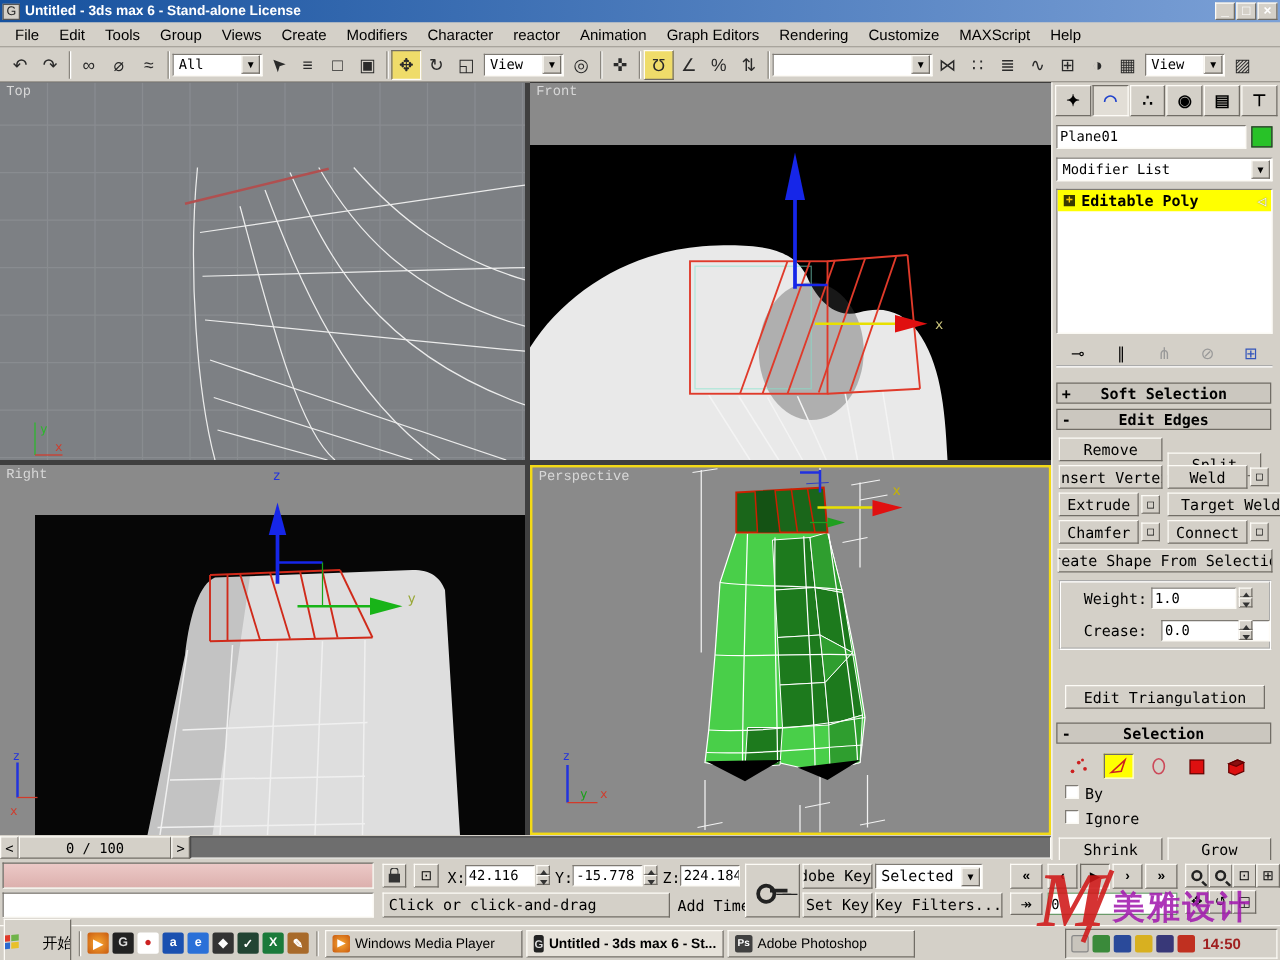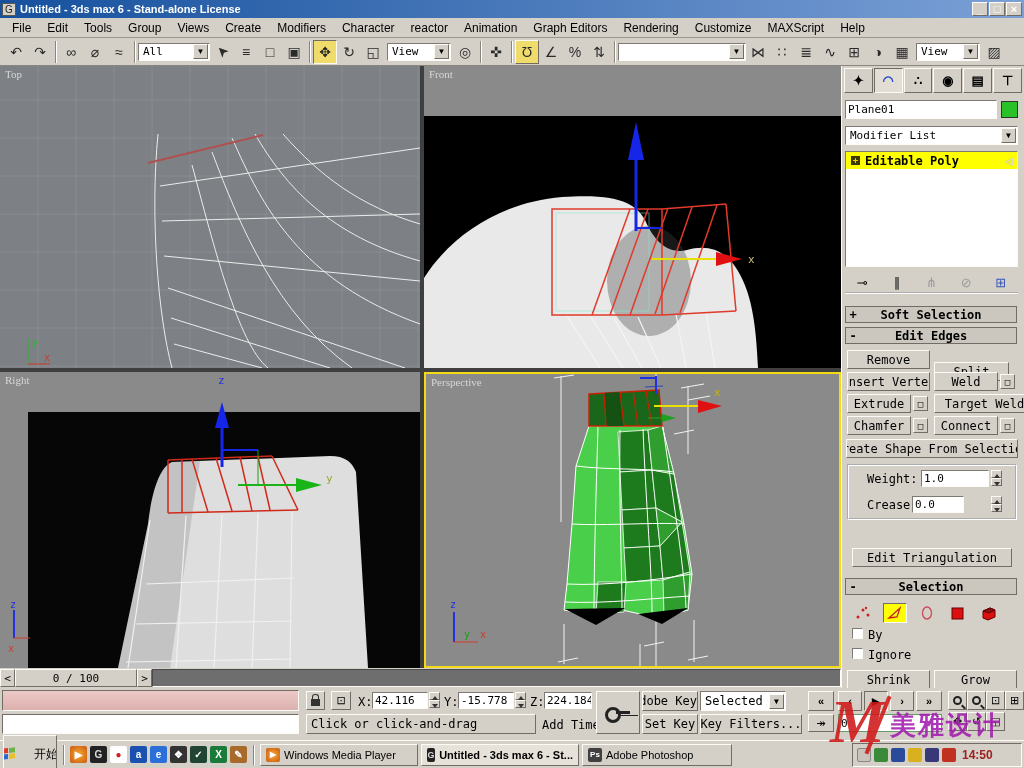--- a/index.html
+++ b/index.html
@@ -10,21 +10,21 @@
   .btn{display:flex;align-items:center;justify-content:center;background:#d4d0c8;border:1px solid;border-color:#fdfbf6 #716d66 #716d66 #fdfbf6;overflow:hidden;white-space:nowrap}
   .sunk{border-color:#716d66 #fdfbf6 #fdfbf6 #716d66}
   .field{background:#fff;border:1px solid;border-color:#7e7a73 #fdfbf6 #fdfbf6 #7e7a73;overflow:hidden;white-space:nowrap;display:flex;align-items:center;padding:0 2px}
   .icon{display:inline-flex;align-items:center;justify-content:center;width:22px;height:22px;font-size:13px}
   .tbtn{width:24px;height:24px;display:flex;align-items:center;justify-content:center;font-size:14px;color:#2a2a2a}
   .tbtn.on{background:#efdc6a;border:1px solid;border-color:#716d66 #fdfbf6 #fdfbf6 #716d66}
   .sep{width:1px;height:22px;background:#8a867f;margin:0 3px;box-shadow:1px 0 0 #fff}
   .dd{background:#fff;border:1px solid;border-color:#7e7a73 #fdfbf6 #fdfbf6 #7e7a73;display:flex;align-items:center;justify-content:space-between;padding:0 1px 0 4px;overflow:hidden}
   .ddbtn{width:15px;height:15px;font-size:8px;display:flex;align-items:center;justify-content:center;background:#d4d0c8;border:1px solid;border-color:#fdfbf6 #716d66 #716d66 #fdfbf6}
   .vp{position:absolute;overflow:hidden;background:#7d8084}
-  .vplabel{position:absolute;left:5px;top:2px;color:#d7d7d7;font-family:Liberation Serif, serif;font-size:11px;z-index:3}
+  .vplabel{position:absolute;left:5px;top:2px;color:#d7d7d7;font-family:Liberation Mono, monospace;font-size:11px;z-index:3}
   .rollout{position:absolute;left:3px;width:172px;height:17px;background:#cbc7bf;border:1px solid #716d66;display:flex;align-items:center;font-family:"DejaVu Sans Mono",monospace;font-weight:bold;font-size:12px}
   .rollout .pm{width:14px;text-align:center}
   .rollout .ttl{flex:1;text-align:center;margin-right:14px}
   .pbtn{position:absolute;height:19px;background:#d4d0c8;border:1px solid;border-color:#fdfbf6 #716d66 #716d66 #fdfbf6;display:flex;align-items:center;justify-content:center;font-family:"DejaVu Sans Mono",monospace;font-size:12px;overflow:hidden;white-space:nowrap}
   .sbox{width:15px;height:15px;font-size:9px}
   .spin{display:inline-flex;flex-direction:column;width:11px;height:16px}
   .spin i{flex:1;background:#d4d0c8;border:1px solid;border-color:#fdfbf6 #716d66 #716d66 #fdfbf6;position:relative}
   .spin i::after{content:"";position:absolute;left:2px;top:2px;border:3px solid transparent}
   .spin i.up::after{border-bottom:4px solid #333;top:0}
   .spin i.dn::after{border-top:4px solid #333;top:3px}
@@ -401,21 +401,21 @@
   <span class="pbtn" style="left:4px;top:373px;width:172px">Create Shape From Selection</span>
 
   <div class="abs" style="left:5px;top:398px;width:170px;height:56px;border:2px groove #fff">
     <span class="abs mono" style="left:18px;top:6px;font-size:12px">Weight:</span>
     <span class="field mono abs" style="left:72px;top:4px;width:68px;height:17px">1.0</span>
     <span class="spin abs" style="left:142px;top:4px">
         <i class="up"></i>
         <i class="dn"></i>
       </span>
     <span class="abs mono" style="left:18px;top:32px;font-size:12px">Crease:</span>
-    <span class="field mono abs" style="left:63px;top:30px;width:52px;height:17px">0.0</span>
+    <span class="field mono abs" style="left:80px;top:30px;width:87px;height:17px">0.0</span>
     <span class="spin abs" style="left:142px;top:30px">
         <i class="up"></i>
         <i class="dn"></i>
       </span>
   </div>
 
   <span class="pbtn" style="left:10px;top:482px;width:160px">Edit Triangulation</span>
 
   <div class="rollout" style="top:512px">
       <span class="pm">-</span>

